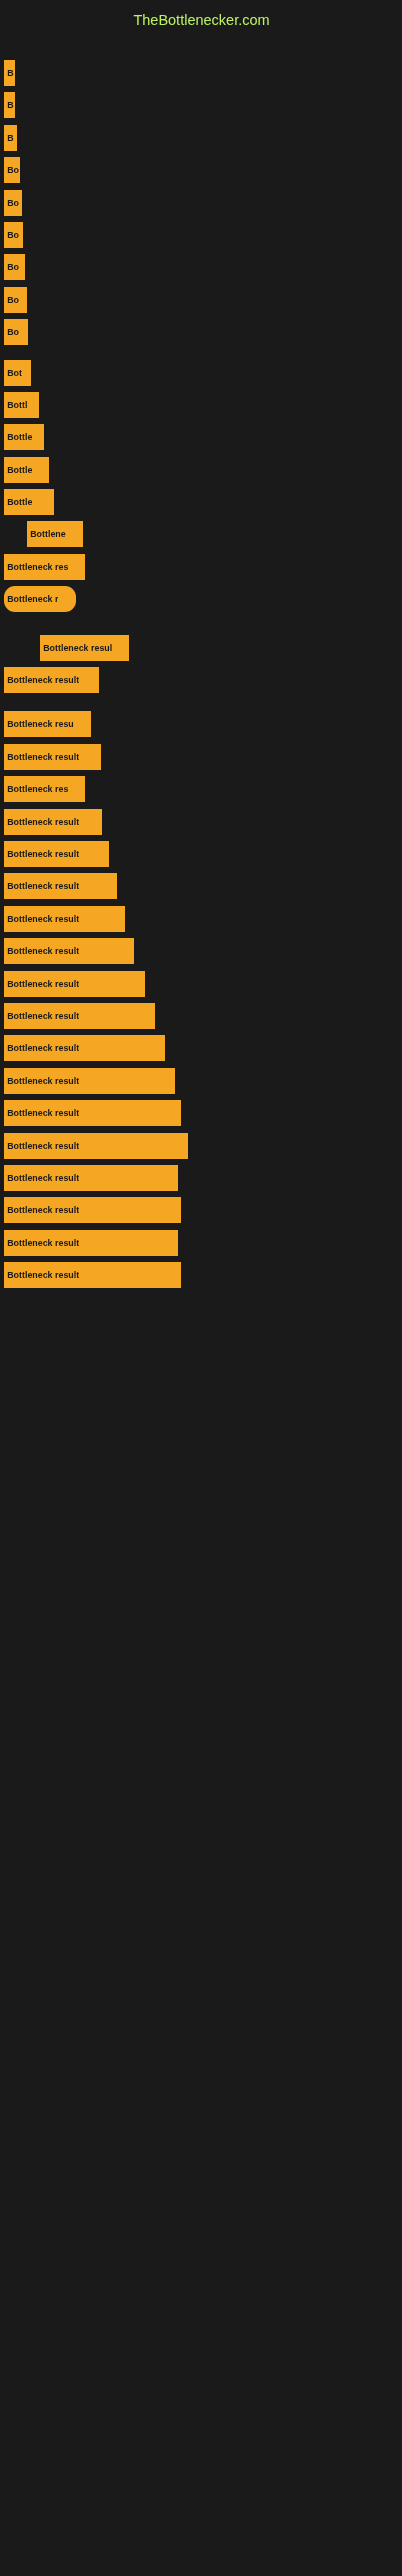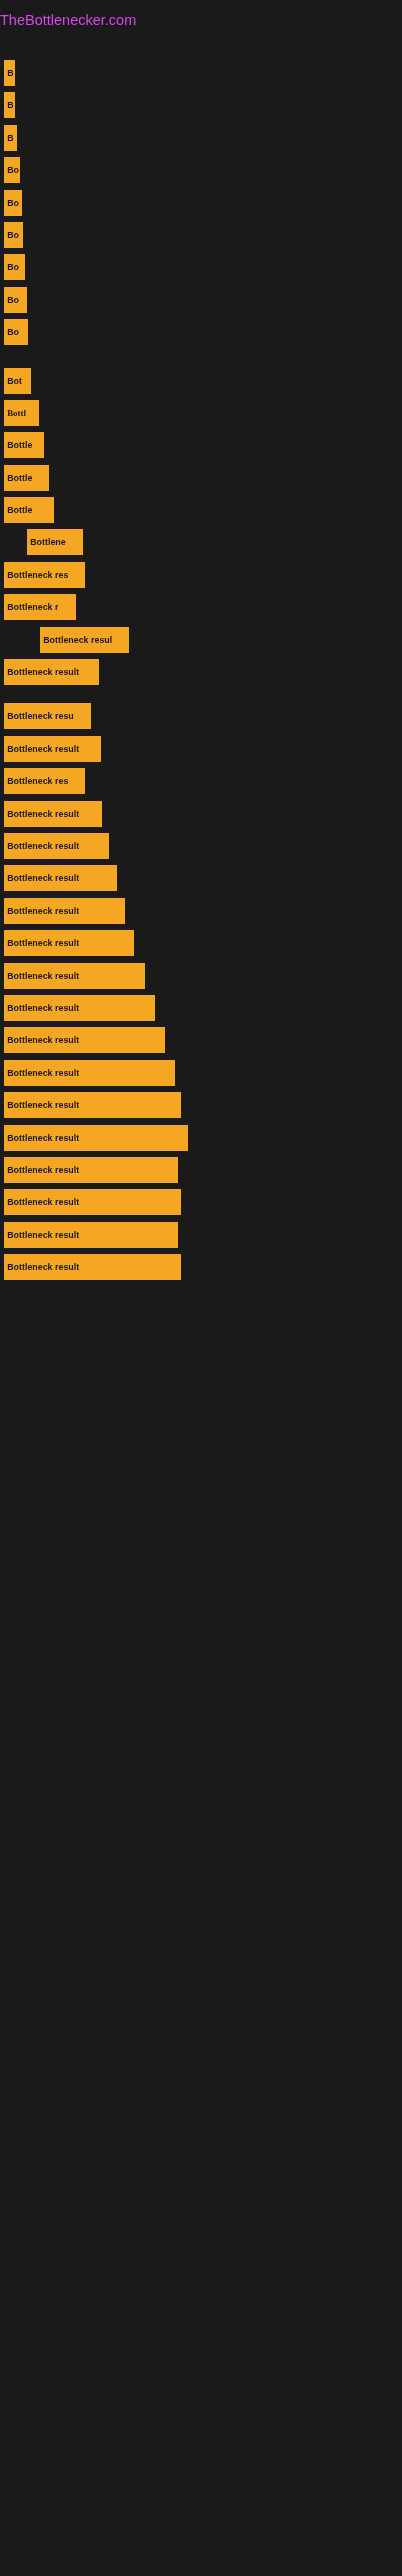--- a/index.html
+++ b/index.html
@@ -10,22 +10,22 @@
 
     body {
       background-color: #1a1a1a;
       font-family: Arial, sans-serif;
       width: 403px;
       min-height: 2576px;
       position: relative;
     }
 
     .site-title {
-      text-align: left;
-      color: #d946ef;
+      text-align: center;
+      color: #bef264;
       font-size: 14.5px;
       padding: 12px 0 8px 0;
       font-weight: normal;
     }
 
     .bars-container {
       display: flex;
       flex-direction: column;
       padding: 8px 0;
       gap: 0;
@@ -101,27 +101,27 @@
     <div class="bar-row" style="margin-top: 0px;">
       <div class="bar" style="width: 22.5px;">
         <span class="bar-label">Bo</span>
       </div>
     </div>
     <div class="bar-row" style="margin-top: 0px;">
       <div class="bar" style="width: 24px;">
         <span class="bar-label">Bo</span>
       </div>
     </div>
-    <div class="bar-row" style="margin-top: 16px;">
+    <div class="bar-row" style="margin-top: 8px;">
       <div class="bar" style="width: 27px;">
         <span class="bar-label">Bot</span>
       </div>
     </div>
     <div class="bar-row" style="margin-top: 0px;">
-      <div class="bar" style="width: 35px; font-family: Liberation Serif, serif;">
+      <div class="bar" style="width: 35px;">
         <span class="bar-label">Bottl</span>
       </div>
     </div>
     <div class="bar-row" style="margin-top: 0px;">
       <div class="bar" style="width: 40px;">
         <span class="bar-label">Bottle</span>
       </div>
     </div>
     <div class="bar-row" style="margin-top: 0px;">
       <div class="bar" style="width: 45px;">
@@ -137,25 +137,25 @@
       <div class="bar" style="width: 56px;">
         <span class="bar-label">Bottlene</span>
       </div>
     </div>
     <div class="bar-row" style="margin-top: 0px;">
       <div class="bar" style="width: 81px;">
         <span class="bar-label">Bottleneck res</span>
       </div>
     </div>
     <div class="bar-row" style="margin-top: 0px;">
-      <div class="bar" style="width: 72px;">
+      <div class="bar" style="width: 72px; border-radius: 11px;">
         <span class="bar-label">Bottleneck r</span>
       </div>
     </div>
-    <div class="bar-row" style="margin-top: 0px; padding-left: 40px;">
+    <div class="bar-row" style="margin-top: 16px; padding-left: 40px;">
       <div class="bar" style="width: 89px;">
         <span class="bar-label">Bottleneck resul</span>
       </div>
     </div>
     <div class="bar-row" style="margin-top: 0px;">
       <div class="bar" style="width: 95px;">
         <span class="bar-label">Bottleneck result</span>
       </div>
     </div>
     <div class="bar-row" style="margin-top: 12px;">

